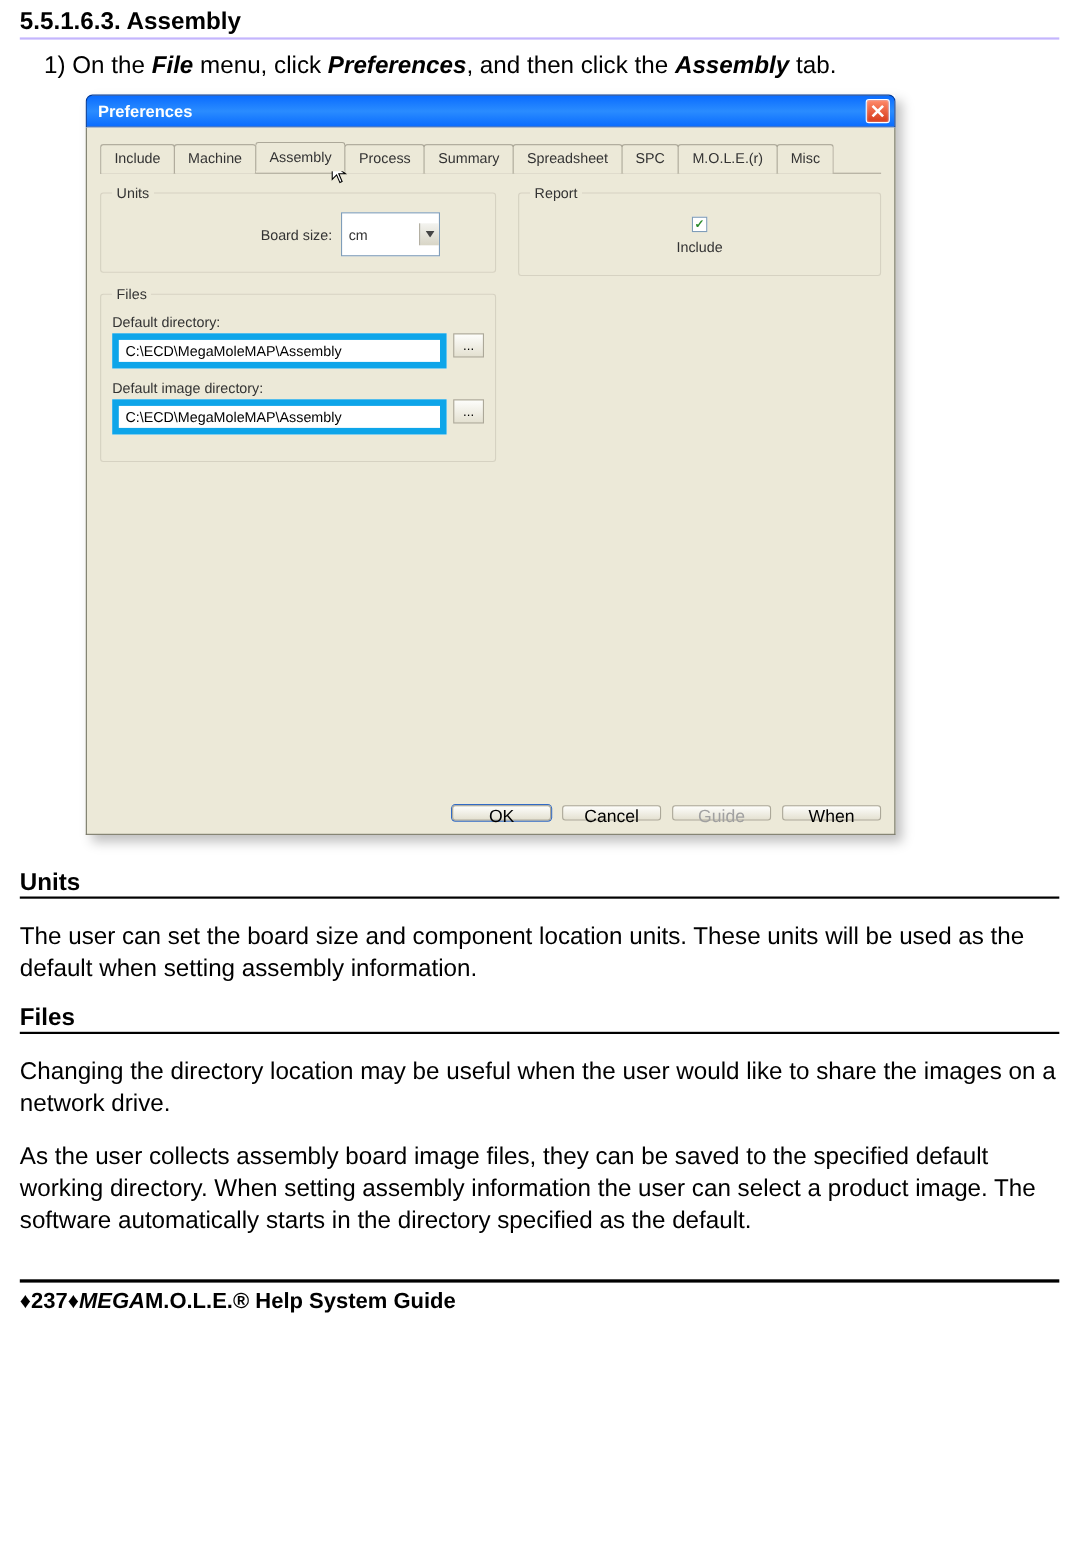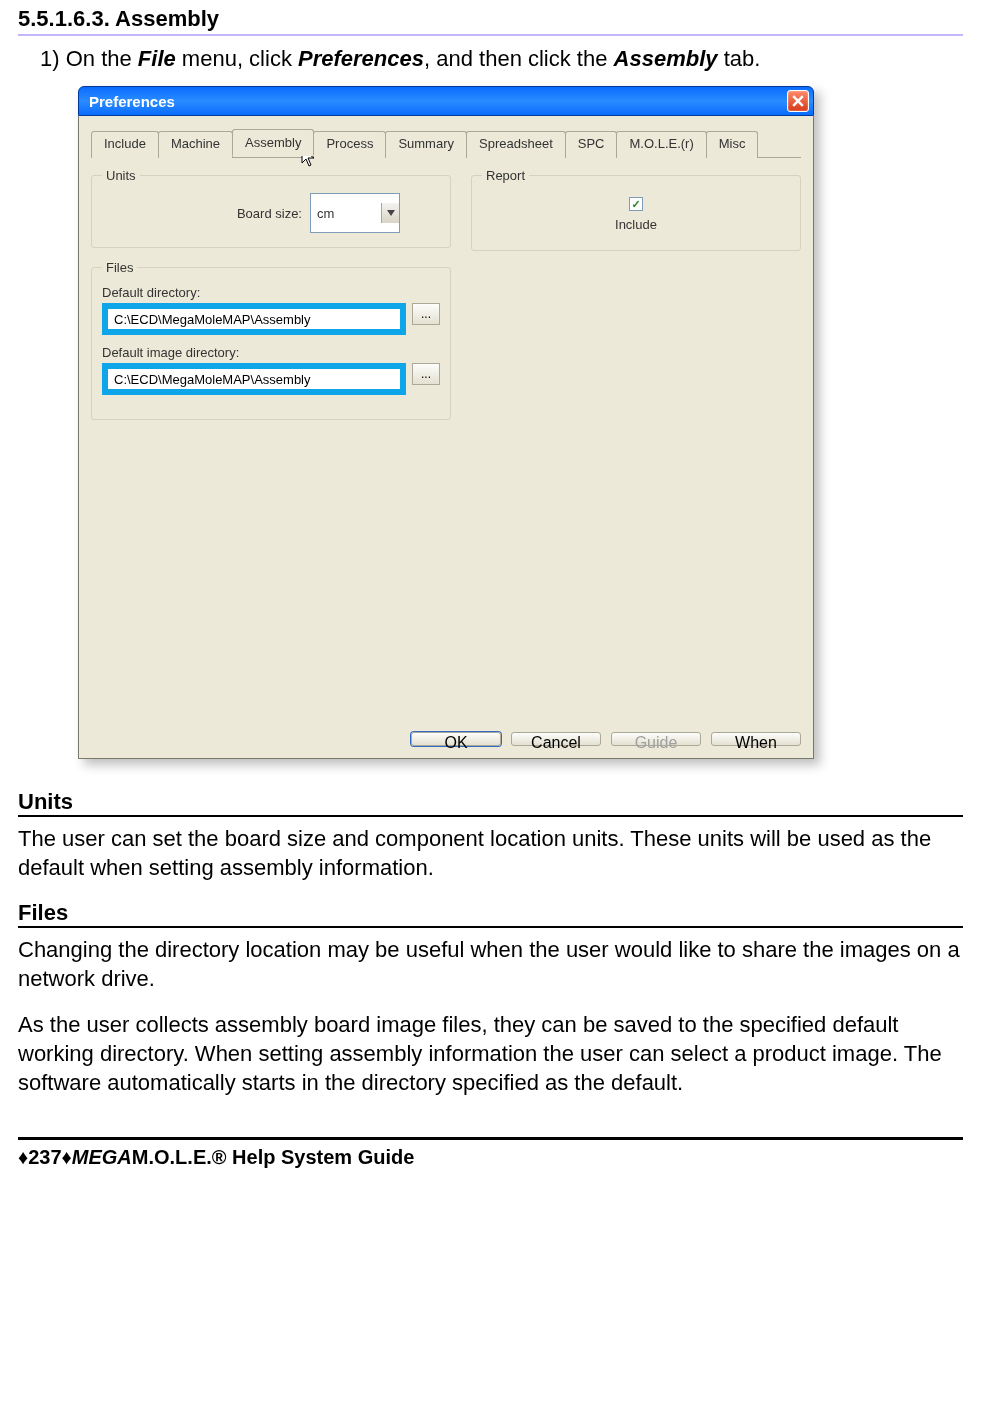--- a/index.html
+++ b/index.html
@@ -188,21 +188,21 @@
   .sub-head {
     font-size: 22px;
     font-weight: bold;
     border-bottom: 2px solid #000;
     margin-top: 10px;
     padding-bottom: 0px;
   }
   .para {
     font-size: 22px;
     line-height: 1.3;
-    margin-top: 8px;
+    margin-top: 20px;
     margin-bottom: 18px;
   }
 
   .footer {
     border-top: 3px solid #000;
     margin-top: 40px;
     padding: 6px 0 12px 0;
     display: flex;
     justify-content: flex-start;
     font-size: 20px;

